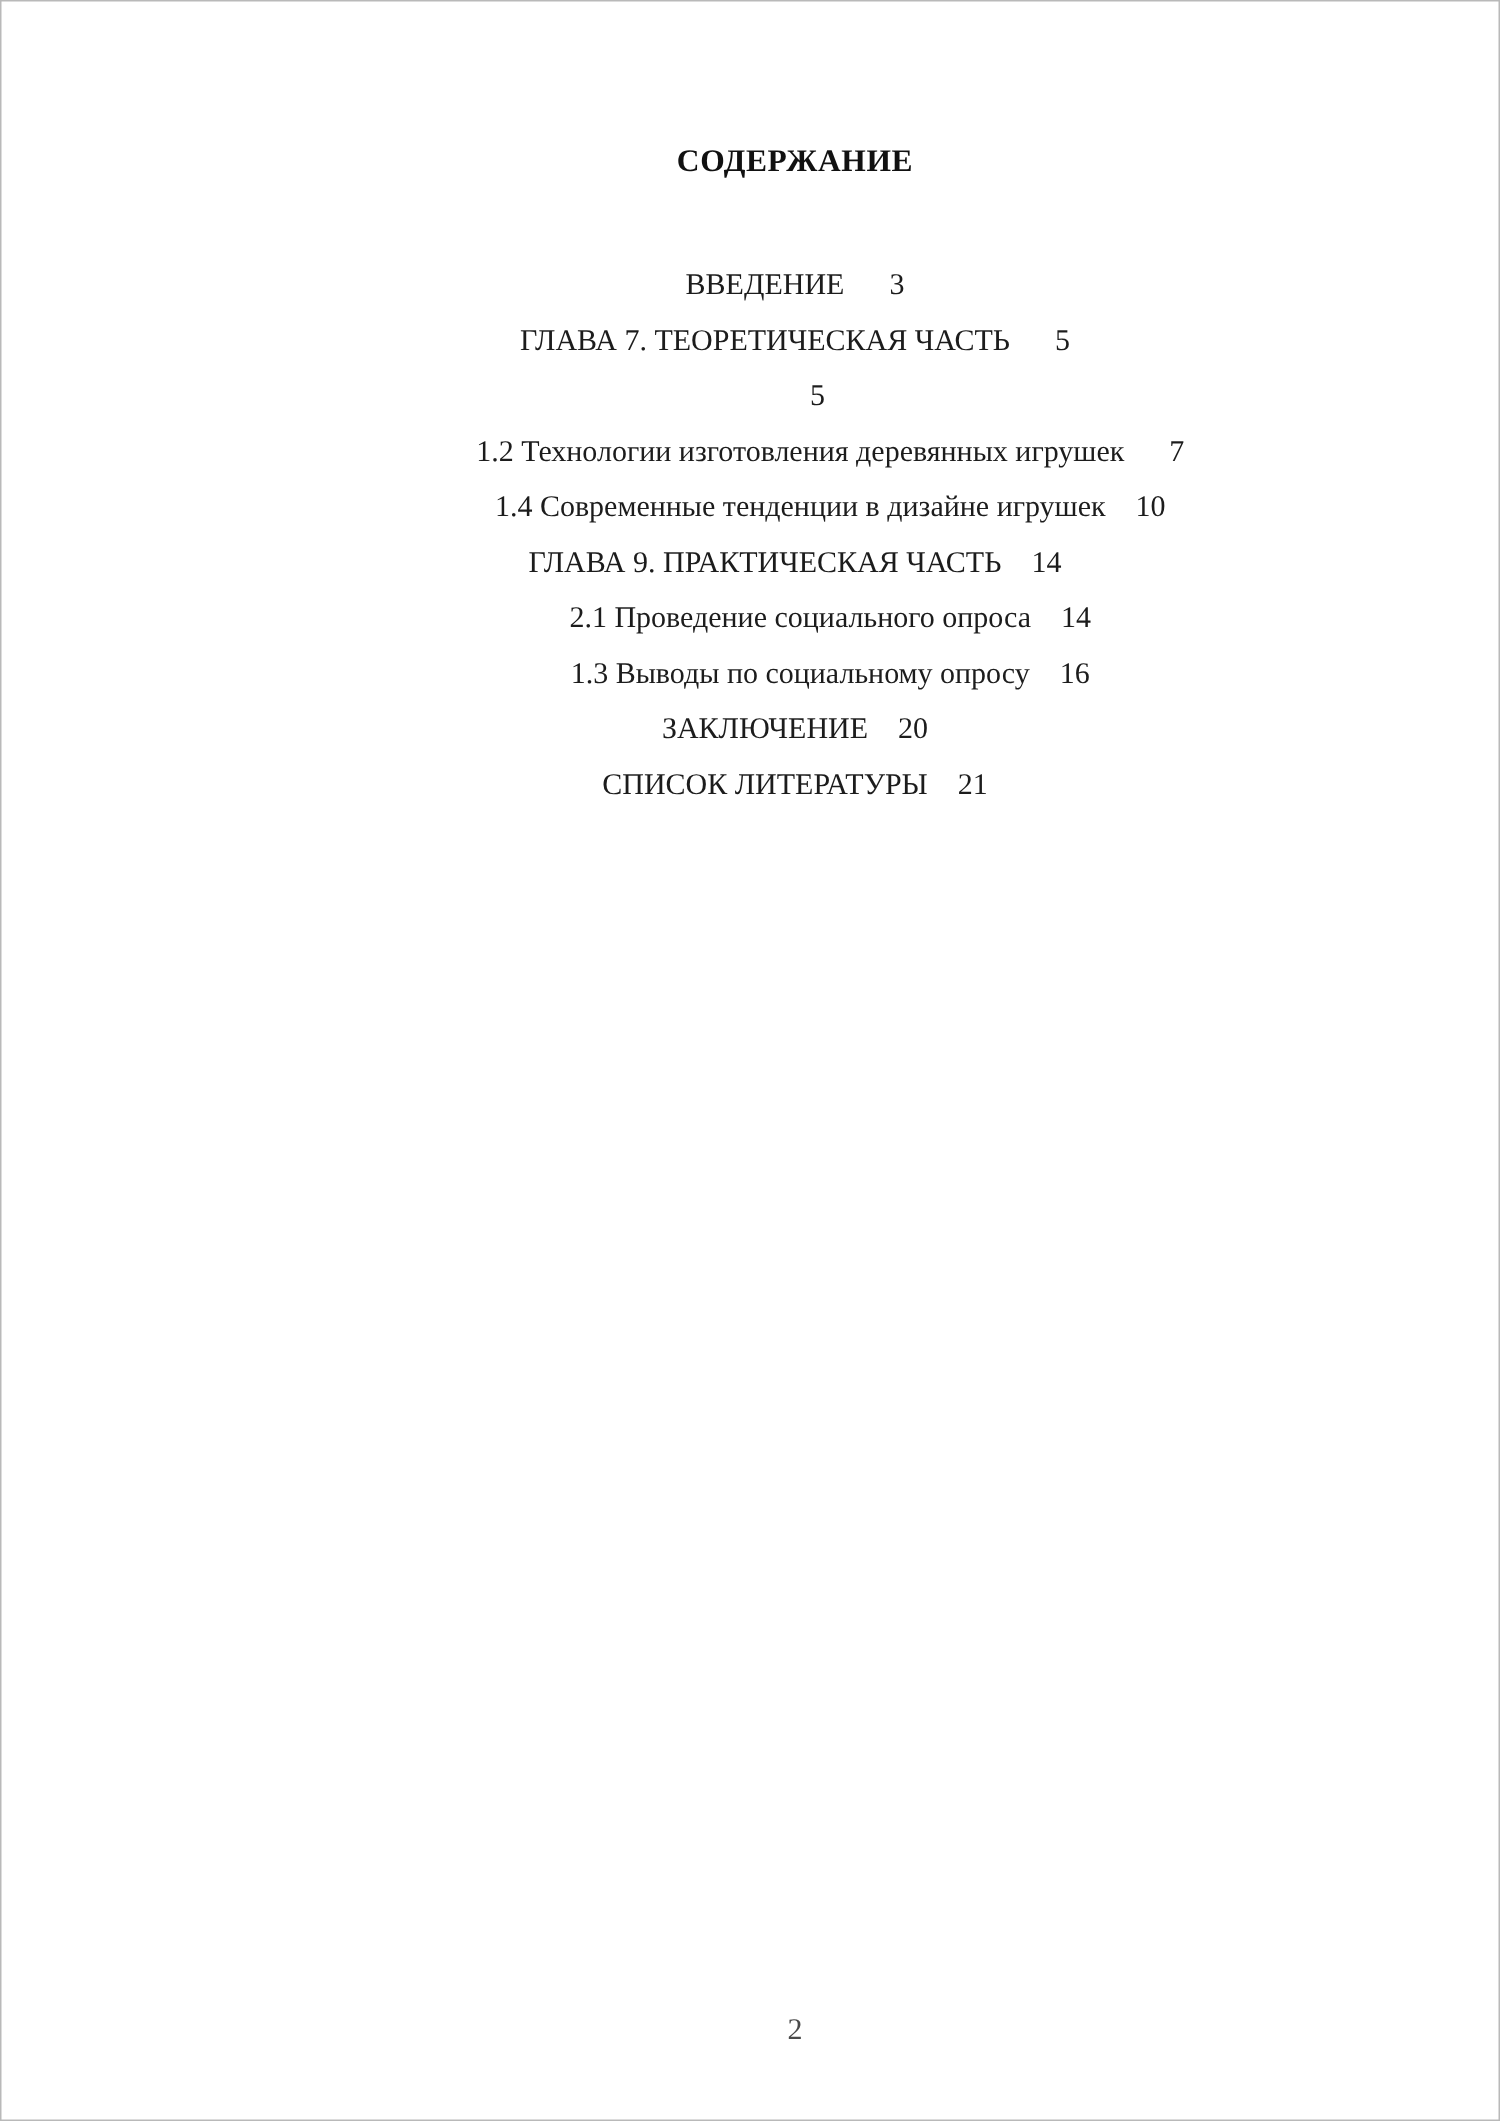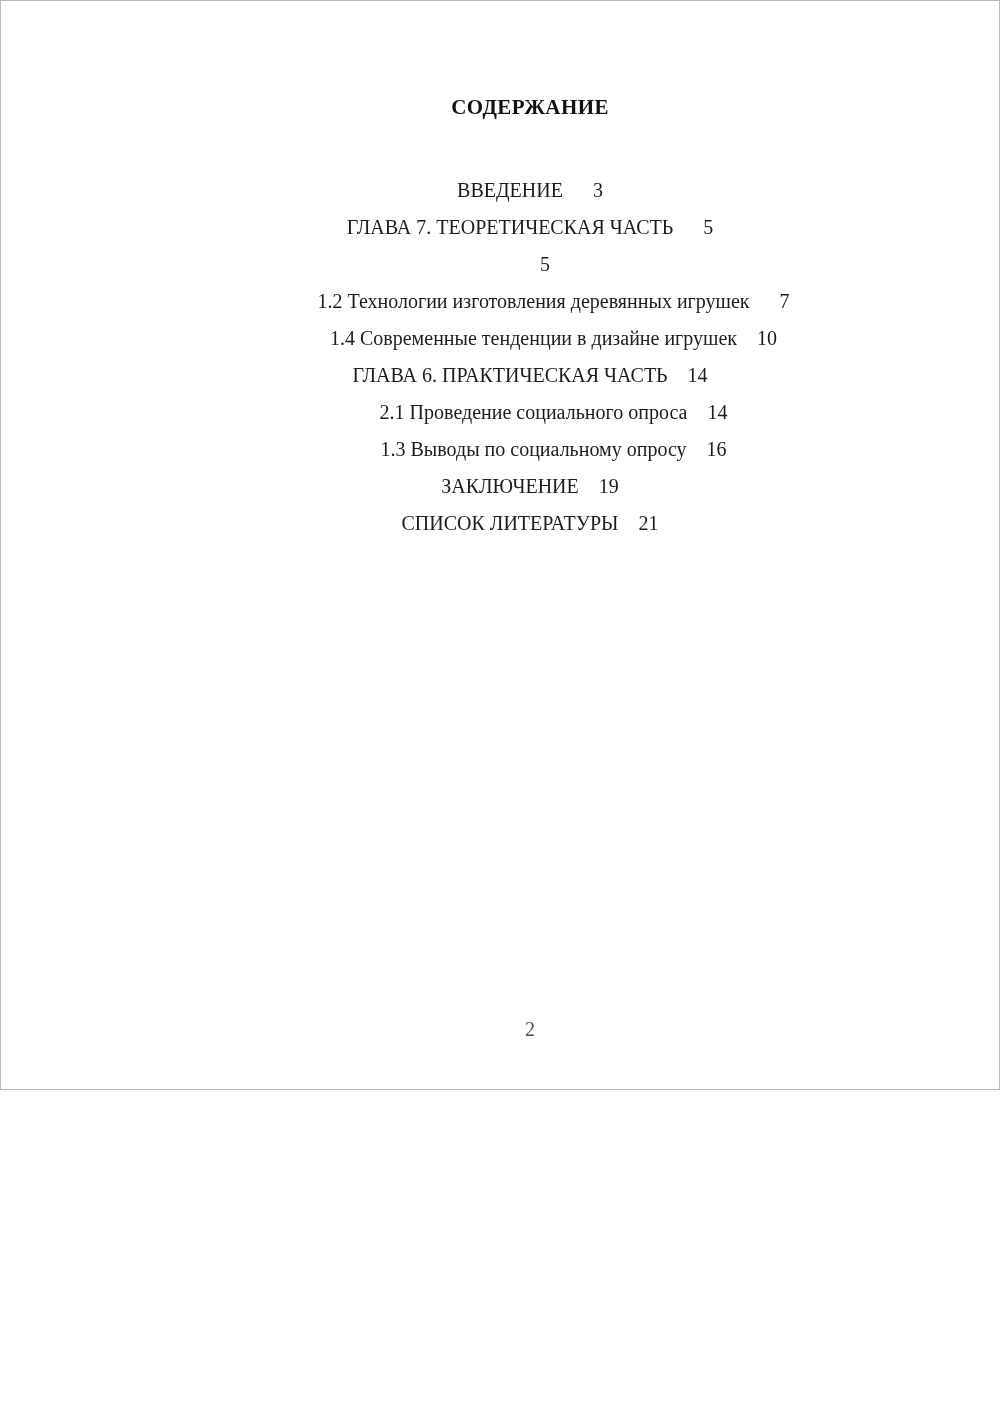--- a/index.html
+++ b/index.html
@@ -3,21 +3,21 @@
 <meta charset="utf-8">
 <style>
   html, body {
     margin: 0;
     padding: 0;
     background: #ffffff;
   }
   .page {
     position: relative;
     width: 1000px;
-    height: 1090px;
+    height: 1414px;
     box-sizing: border-box;
     background: #ffffff;
     border: 1px solid #b9b9b9;
     font-family: "Liberation Serif", "DejaVu Serif", serif;
     color: #1c1c1c;
     overflow: hidden;
   }
   .doc-title {
     padding-top: 94px;
     margin: 0 85px 0 145px;
@@ -79,34 +79,34 @@
       </div>
       <div class="toc-row indented">
         <span class="toc-label">1.2 Технологии изготовления деревянных игрушек</span>
         <span class="toc-page">7</span>
       </div>
       <div class="toc-row indented">
         <span class="toc-label">1.4 Современные тенденции в дизайне игрушек</span>
         <span class="toc-page">10</span>
       </div>
       <div class="toc-row">
-        <span class="toc-label">ГЛАВА 6. ПРАКТИЧЕСКАЯ ЧАСТЬ</span>
+        <span class="toc-label">ГЛАВА 9. ПРАКТИЧЕСКАЯ ЧАСТЬ</span>
         <span class="toc-page">14</span>
       </div>
       <div class="toc-row indented">
         <span class="toc-label">2.1 Проведение социального опроса</span>
         <span class="toc-page">14</span>
       </div>
       <div class="toc-row indented">
         <span class="toc-label">1.3 Выводы по социальному опросу</span>
         <span class="toc-page">16</span>
       </div>
       <div class="toc-row">
         <span class="toc-label">ЗАКЛЮЧЕНИЕ</span>
-        <span class="toc-page">19</span>
+        <span class="toc-page">20</span>
       </div>
       <div class="toc-row">
         <span class="toc-label">СПИСОК ЛИТЕРАТУРЫ</span>
         <span class="toc-page">21</span>
       </div>
     </div>
 
   <div class="page-footer">2</div>
 </div>
 

